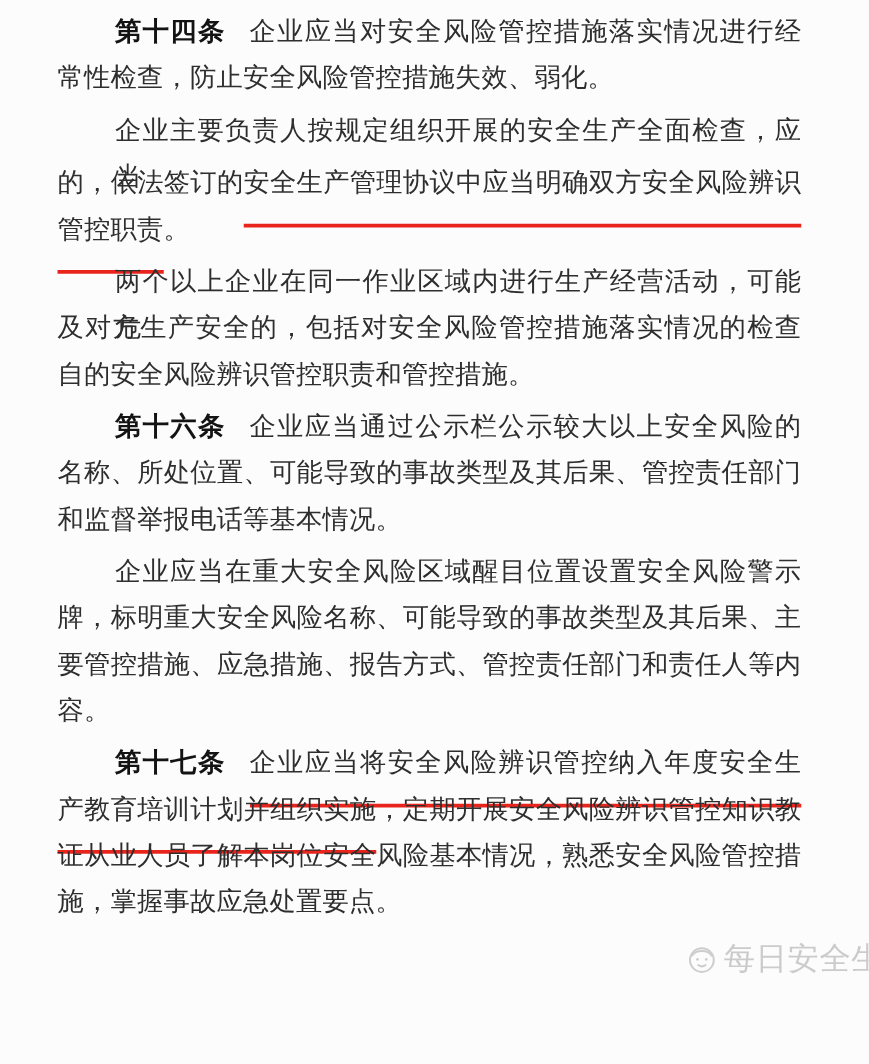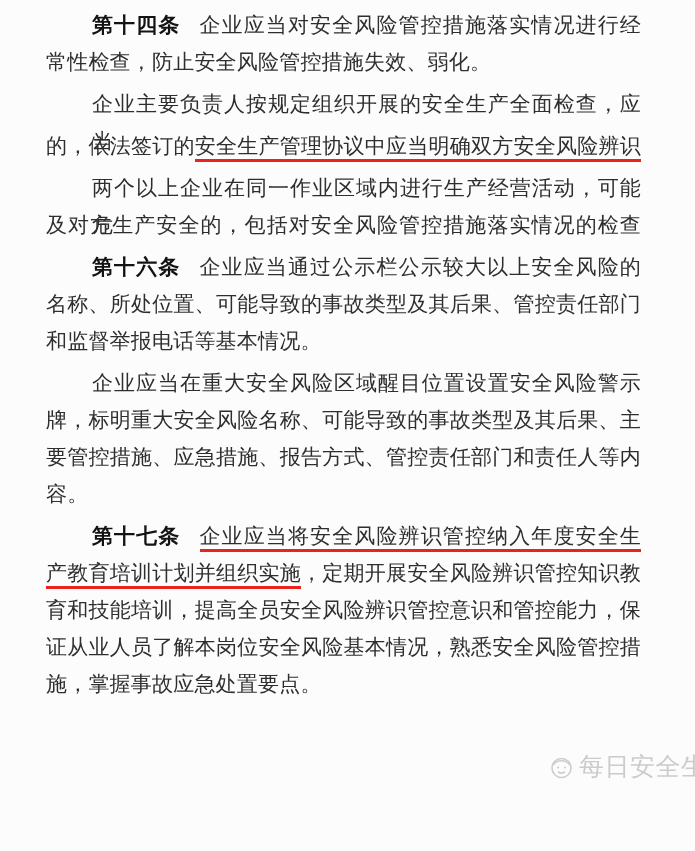--- a/index.html
+++ b/index.html
@@ -35,21 +35,21 @@
     text-align-last: justify;
   }
   .line.indent { padding-left: 46px; }
   .art {
     font-weight: 700;
     color: var(--ink-bold, #131313);
     margin-right: 19px;
   }
   .ul {
     border-bottom: 3px solid var(--red, #e8241c);
-    padding-bottom: 1px;
+    padding-bottom: 21px;
   }
   .watermark {
     position: absolute;
     left: 548px;
     top: 750px;
     display: flex;
     align-items: center;
     gap: 4px;
     color: var(--wm, #c9c9c9);
     white-space: nowrap;
@@ -71,40 +71,41 @@
   <div class="doc">
       <div class="para">
         <div class="line indent fill"><span class="art">第十四条</span><span>企业应当对安全风险管控措施落实情况进行经</span></div>
         <div class="line"><span>常性检查，防止安全风险管控措施失效、弱化。</span></div>
       </div>
       <div class="para">
         <div class="line indent fill"><span>企业主要负责人按规定组织开展的安全生产全面检查，应当</span></div>
       </div>
       <div class="para">
         <div class="line fill"><span>的，依法签订的</span><span class="ul">安全生产管理协议中应当明确双方安全风险辨识</span></div>
+        <div class="line"><span class="ul">管控职责</span><span>。</span></div>
       </div>
       <div class="para">
         <div class="line indent fill"><span>两个以上企业在同一作业区域内进行生产经营活动，可能危</span></div>
         <div class="line fill"><span>及对方生产安全的，包括对安全风险管控措施落实情况的检查</span></div>
+        <div class="line"><span>自的安全风险辨识管控职责和管控措施。</span></div>
       </div>
       <div class="para">
         <div class="line indent fill"><span class="art">第十六条</span><span>企业应当通过公示栏公示较大以上安全风险的</span></div>
         <div class="line fill"><span>名称、所处位置、可能导致的事故类型及其后果、管控责任部门</span></div>
         <div class="line"><span>和监督举报电话等基本情况。</span></div>
       </div>
       <div class="para">
         <div class="line indent fill"><span>企业应当在重大安全风险区域醒目位置设置安全风险警示</span></div>
         <div class="line fill"><span>牌，标明重大安全风险名称、可能导致的事故类型及其后果、主</span></div>
         <div class="line fill"><span>要管控措施、应急措施、报告方式、管控责任部门和责任人等内</span></div>
         <div class="line"><span>容。</span></div>
       </div>
       <div class="para">
         <div class="line indent fill"><span class="art">第十七条</span><span class="ul">企业应当将安全风险辨识管控纳入年度安全生</span></div>
         <div class="line fill"><span class="ul">产教育培训计划并组织实施</span><span>，定期开展安全风险辨识管控知识教</span></div>
-        <div class="line fill"><span>育和技能培训，提高全员安全风险辨识管控意识和管控能力，保</span></div>
         <div class="line fill"><span>证从业人员了解本岗位安全风险基本情况，熟悉安全风险管控措</span></div>
         <div class="line"><span>施，掌握事故应急处置要点。</span></div>
       </div>
     </div>
 
   <div class="watermark">
     <svg width="27" height="27" viewBox="0 0 27 27" fill="none" stroke="#c9c9c9" stroke-width="1.6" stroke-linecap="round">
       <circle cx="13.5" cy="15" r="9.5"></circle>
       <path d="M5.5 11.5 a9 7 0 0 1 16 0"></path>
       <circle cx="10" cy="14.5" r="1.1" fill="#c9c9c9" stroke="none"></circle>

